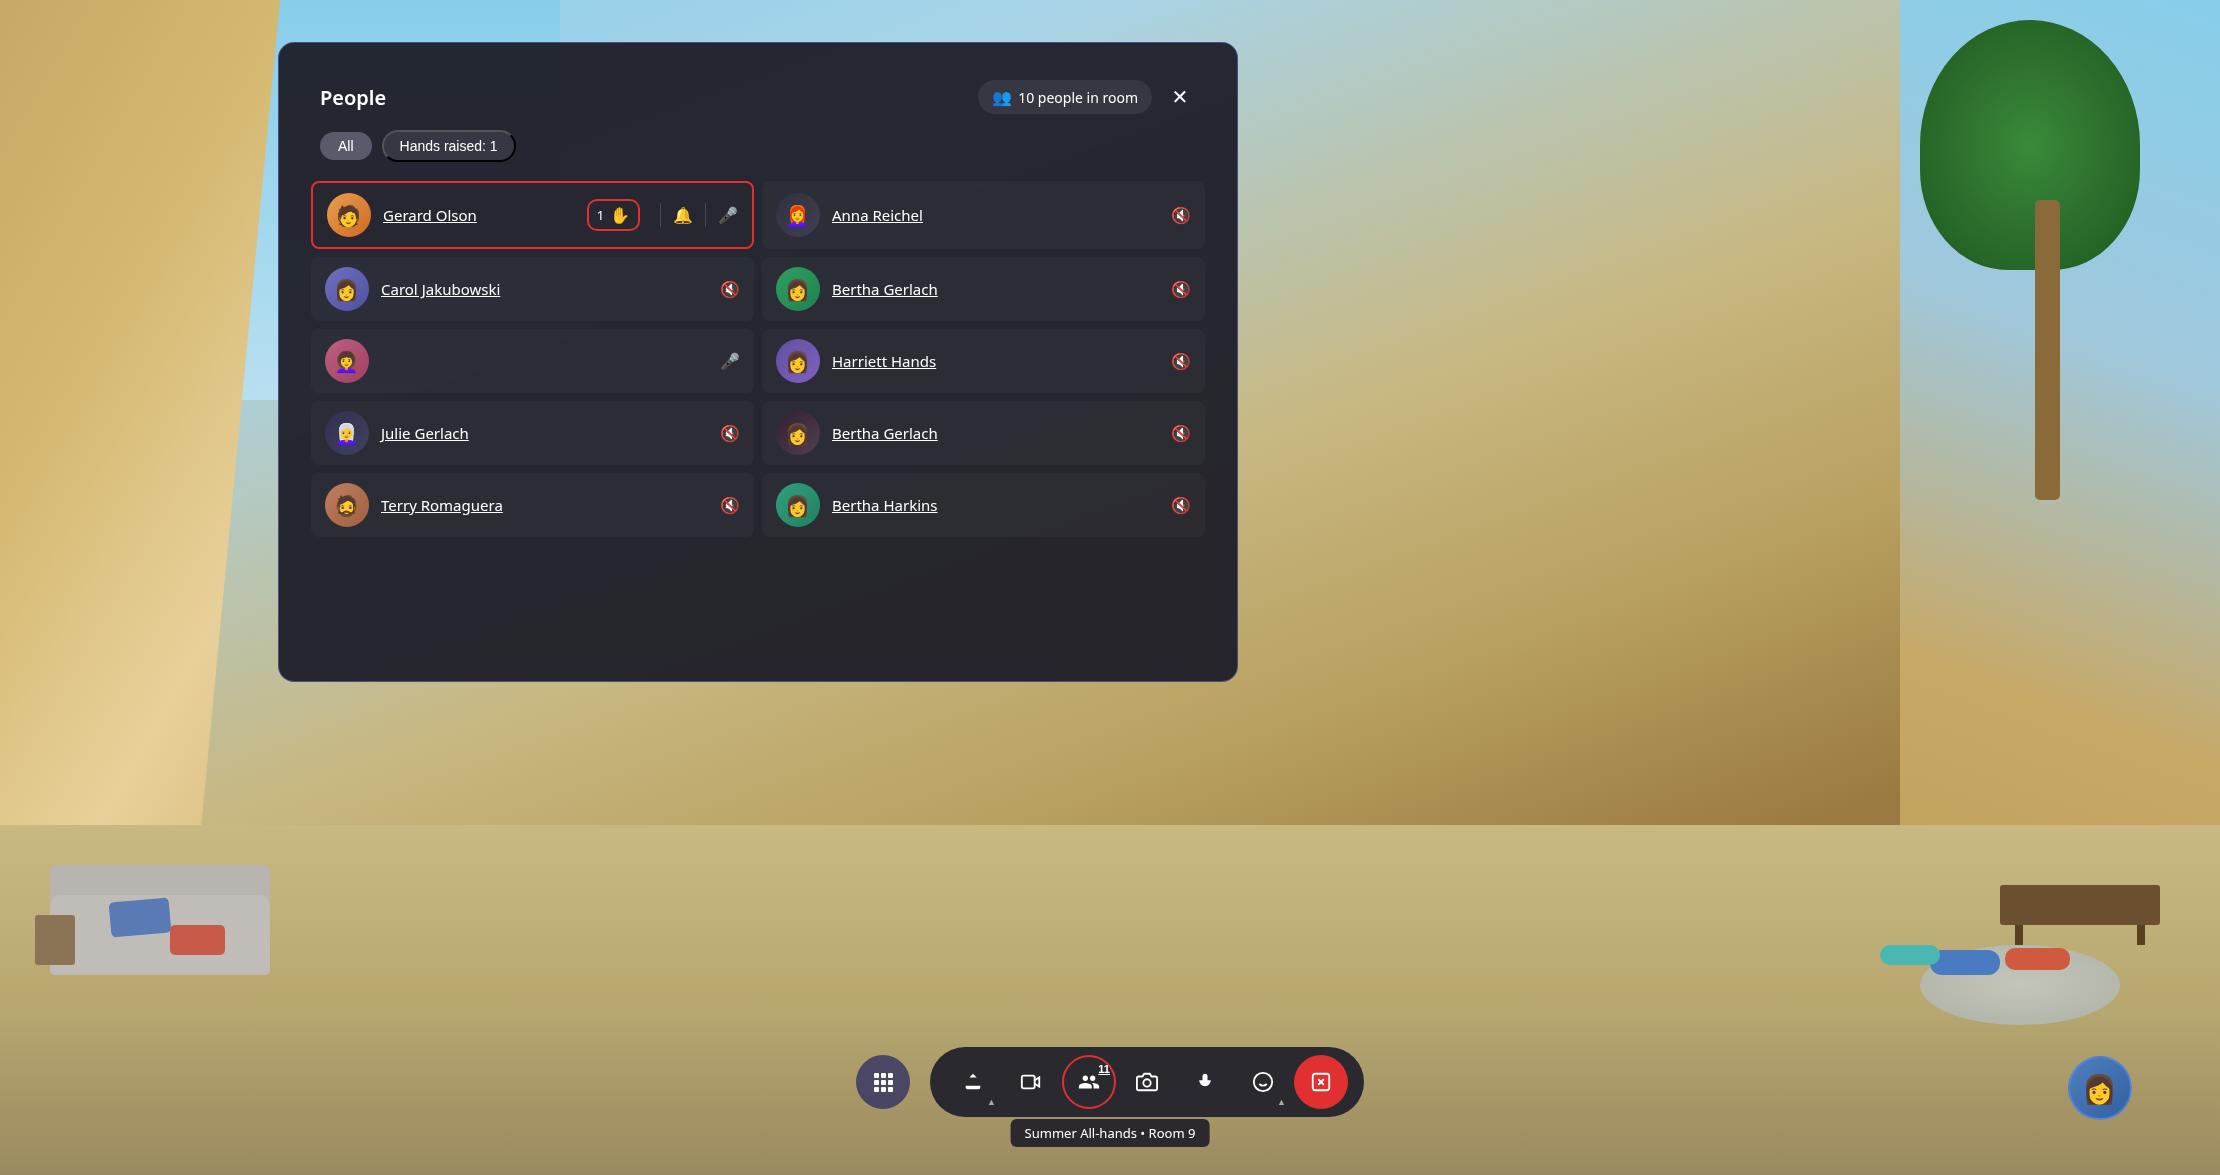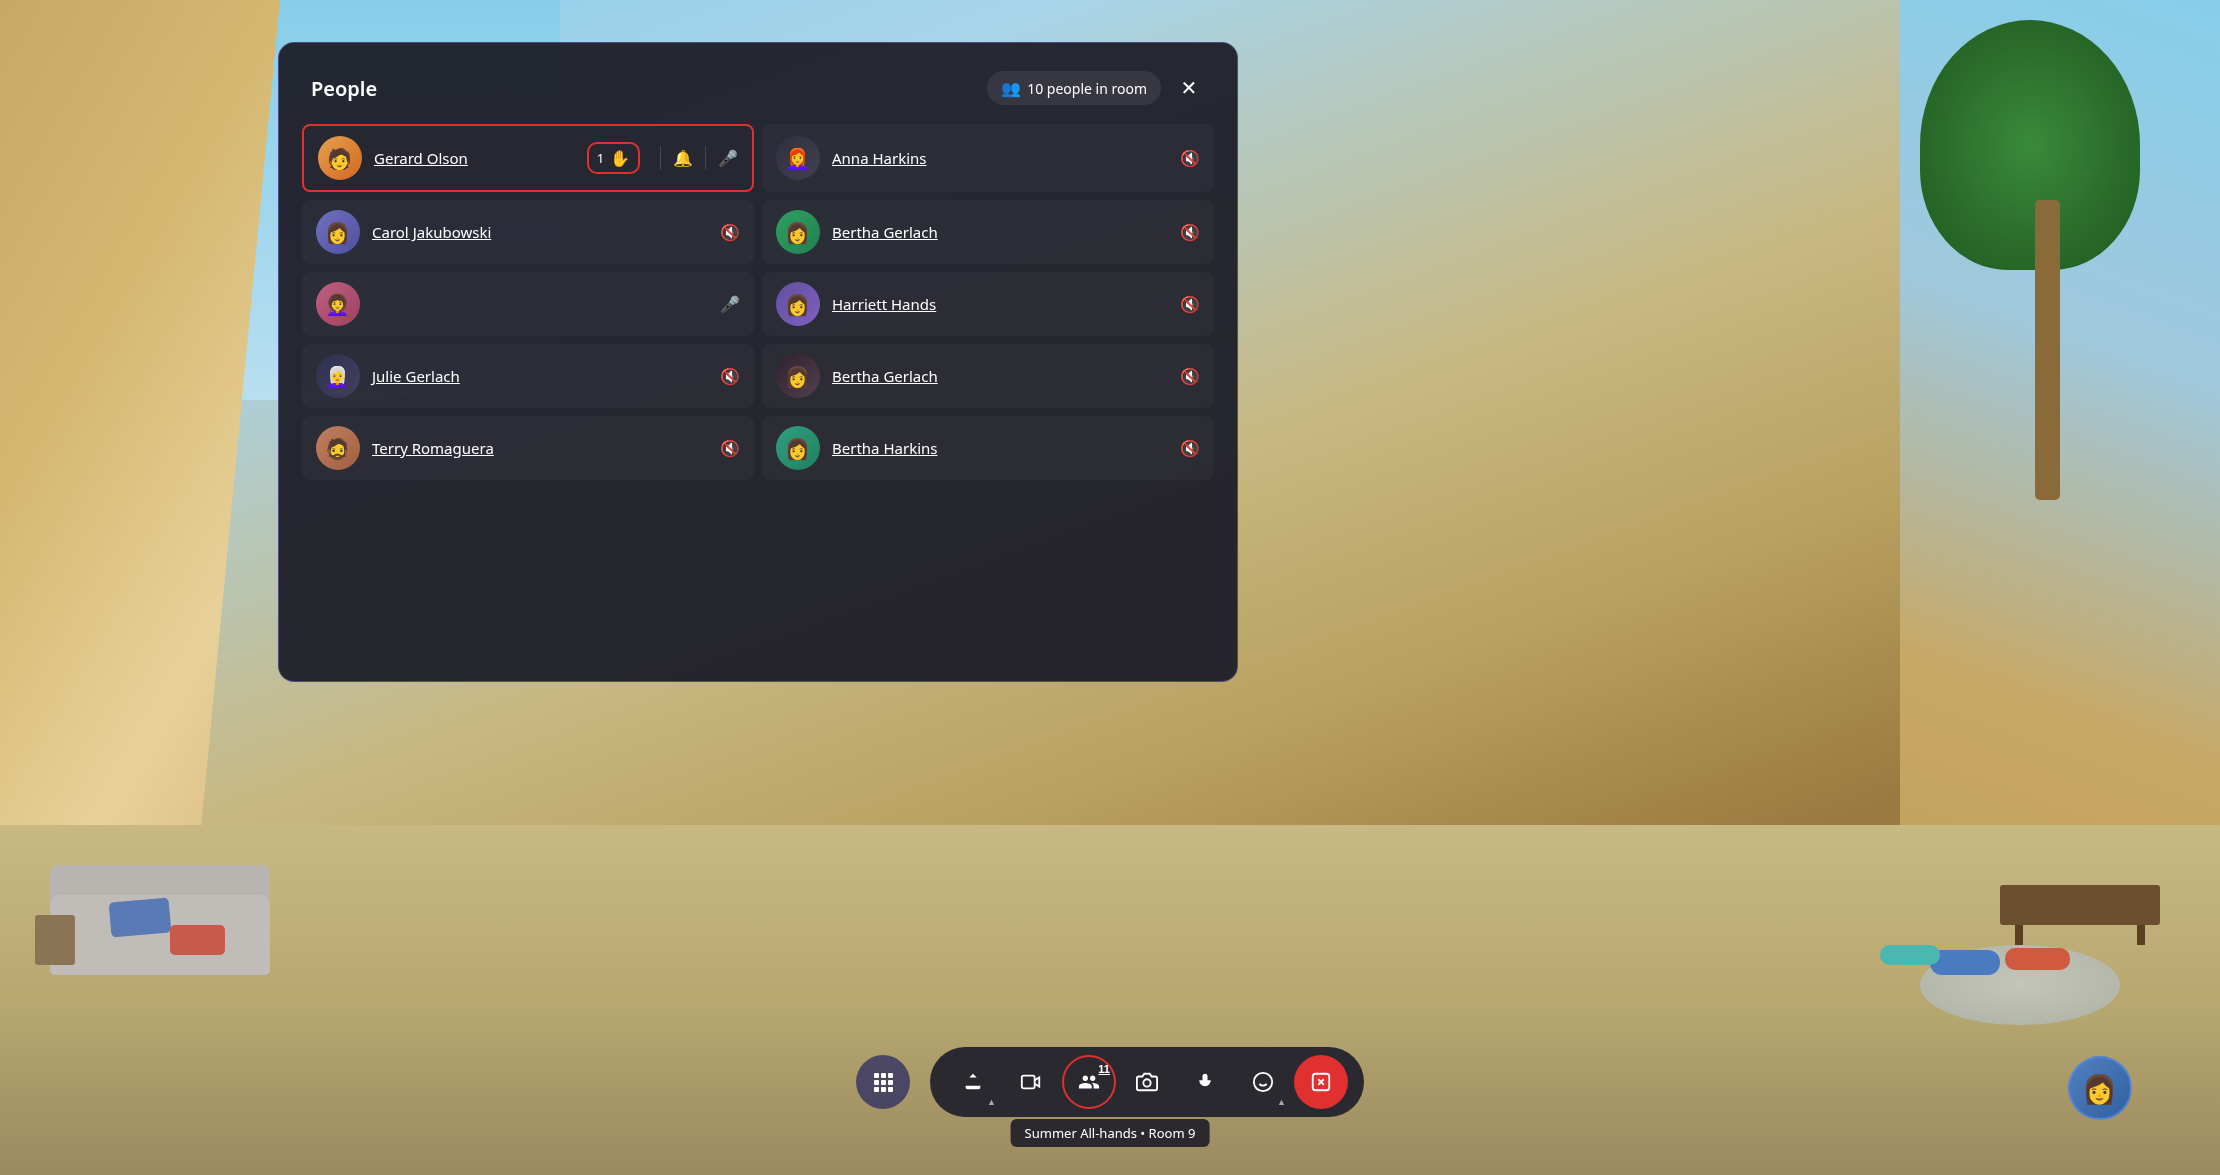--- a/index.html
+++ b/index.html
@@ -212,21 +212,21 @@
     .panel {
       position: absolute;
       left: 278px;
       top: 42px;
       width: 960px;
       height: 640px;
       background: rgba(30, 30, 40, 0.95);
       border-radius: 16px;
       border: 1.5px solid rgba(100, 100, 180, 0.6);
       z-index: 10;
-      padding: 4px;
+      padding: 13px;
       overflow: hidden;
     }
 
     .panel-header {
       display: flex;
       align-items: center;
       justify-content: space-between;
       padding: 24px 28px 16px;
     }
 
@@ -524,20 +524,24 @@
     <span class="panel-title">People</span>
     <div class="panel-header-right">
       <div class="people-count-badge">
         <span class="people-icon">👥</span>
         <span>10 people in room</span>
       </div>
       <button class="close-btn">✕</button>
     </div>
   </div>
 
+  <div class="filter-bar">
+    <button class="filter-btn active">All</button>
+    <button class="hands-raised-badge">Hands raised: 1</button>
+  </div>
 
   <div class="people-grid">
 
     <div class="person-row highlighted">
       <div class="avatar avatar-gerard">
         <span style="font-size:20px;">🧑</span>
       </div>
       <div class="person-info">
         <div class="person-name">Gerard Olson</div>
       </div>
@@ -551,21 +555,21 @@
         <div class="divider-line"></div>
         <span class="mic-icon">🎤</span>
       </div>
     </div>
 
     <div class="person-row">
       <div class="avatar avatar-anna">
         <span style="font-size:20px;">👩‍🦰</span>
       </div>
       <div class="person-info">
-        <div class="person-name">Anna Harkins</div>
+        <div class="person-name">Anna Reichel</div>
       </div>
       <div class="person-actions">
         <span class="mic-muted">🔇</span>
       </div>
     </div>
 
     <div class="person-row">
       <div class="avatar avatar-carol">
         <span style="font-size:20px;">👩</span>
       </div>

